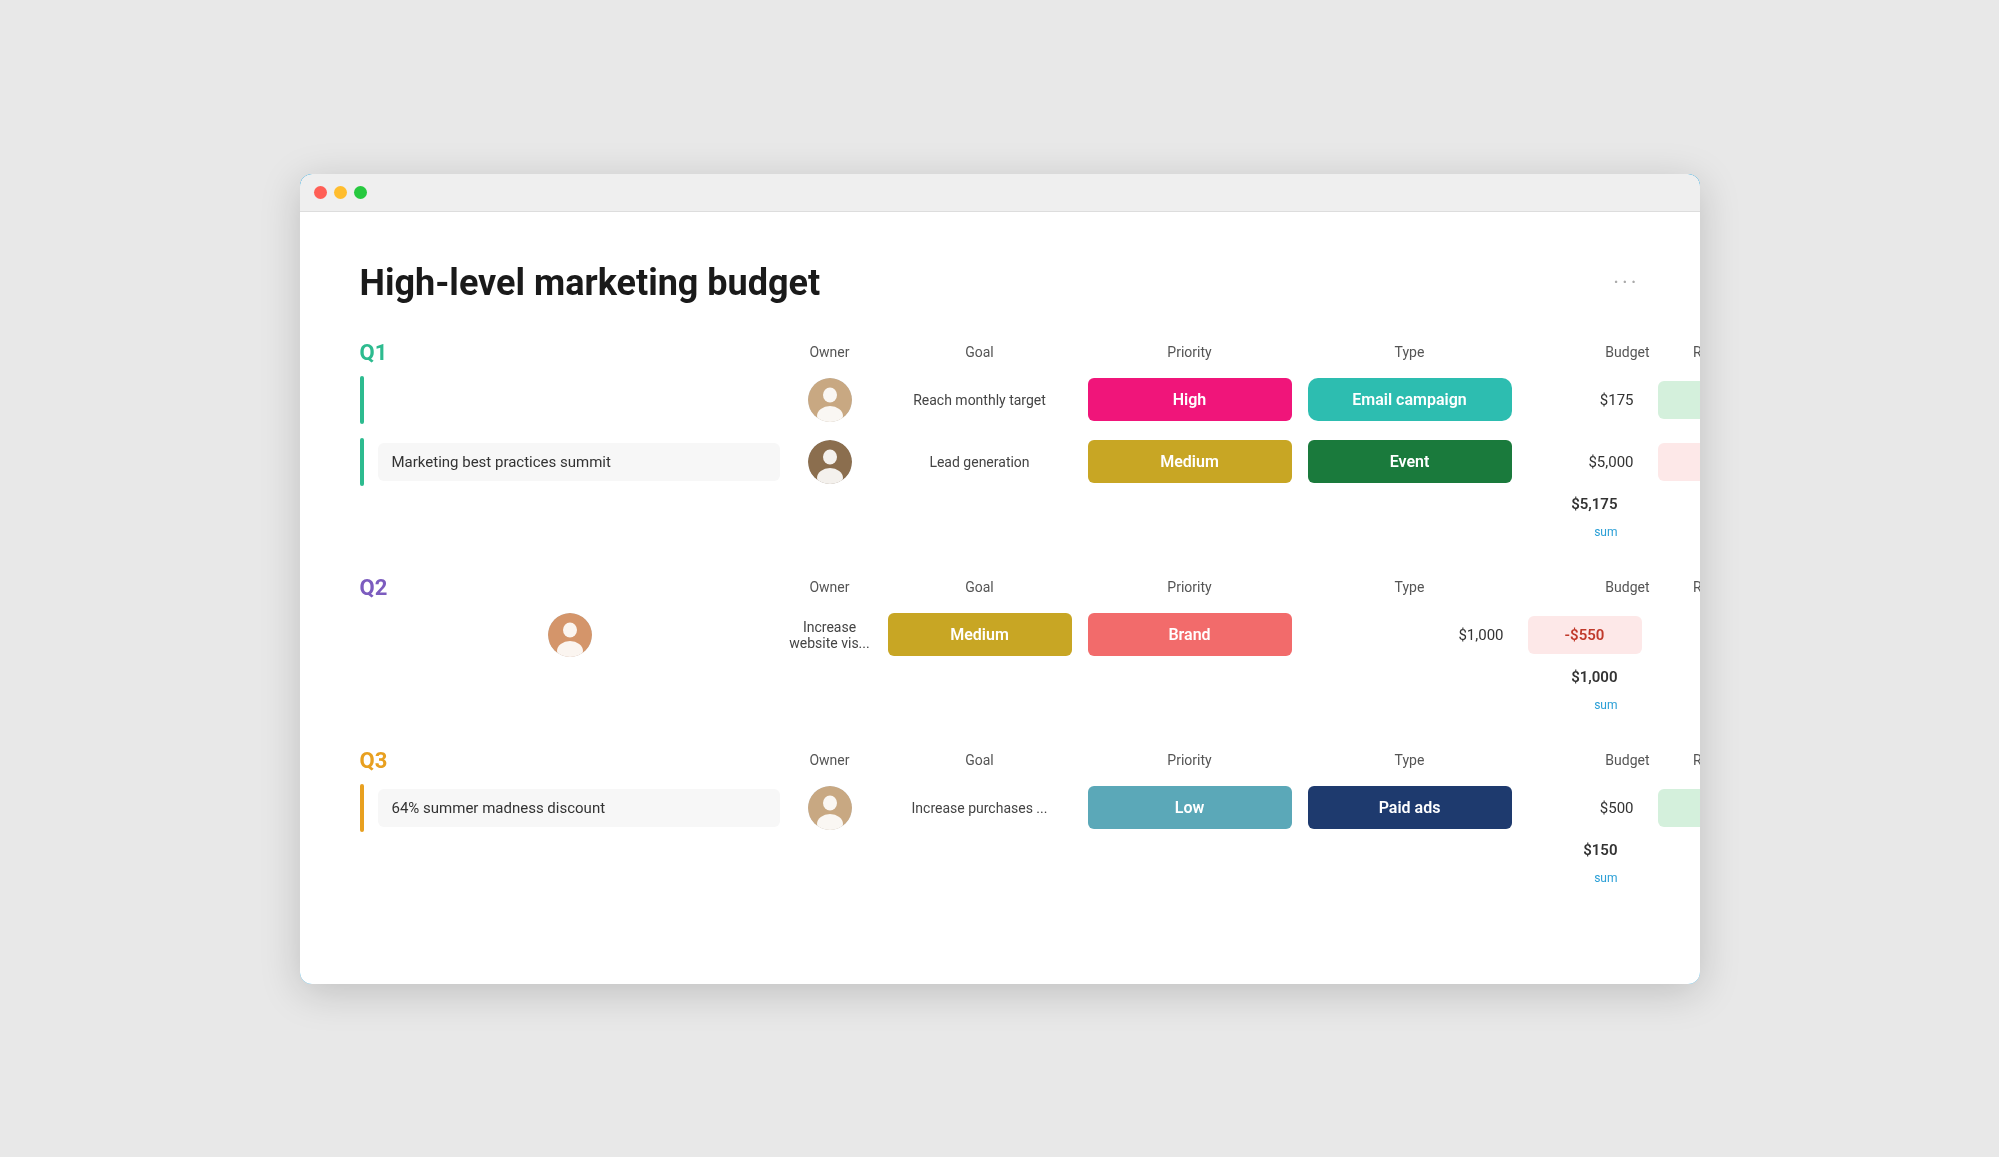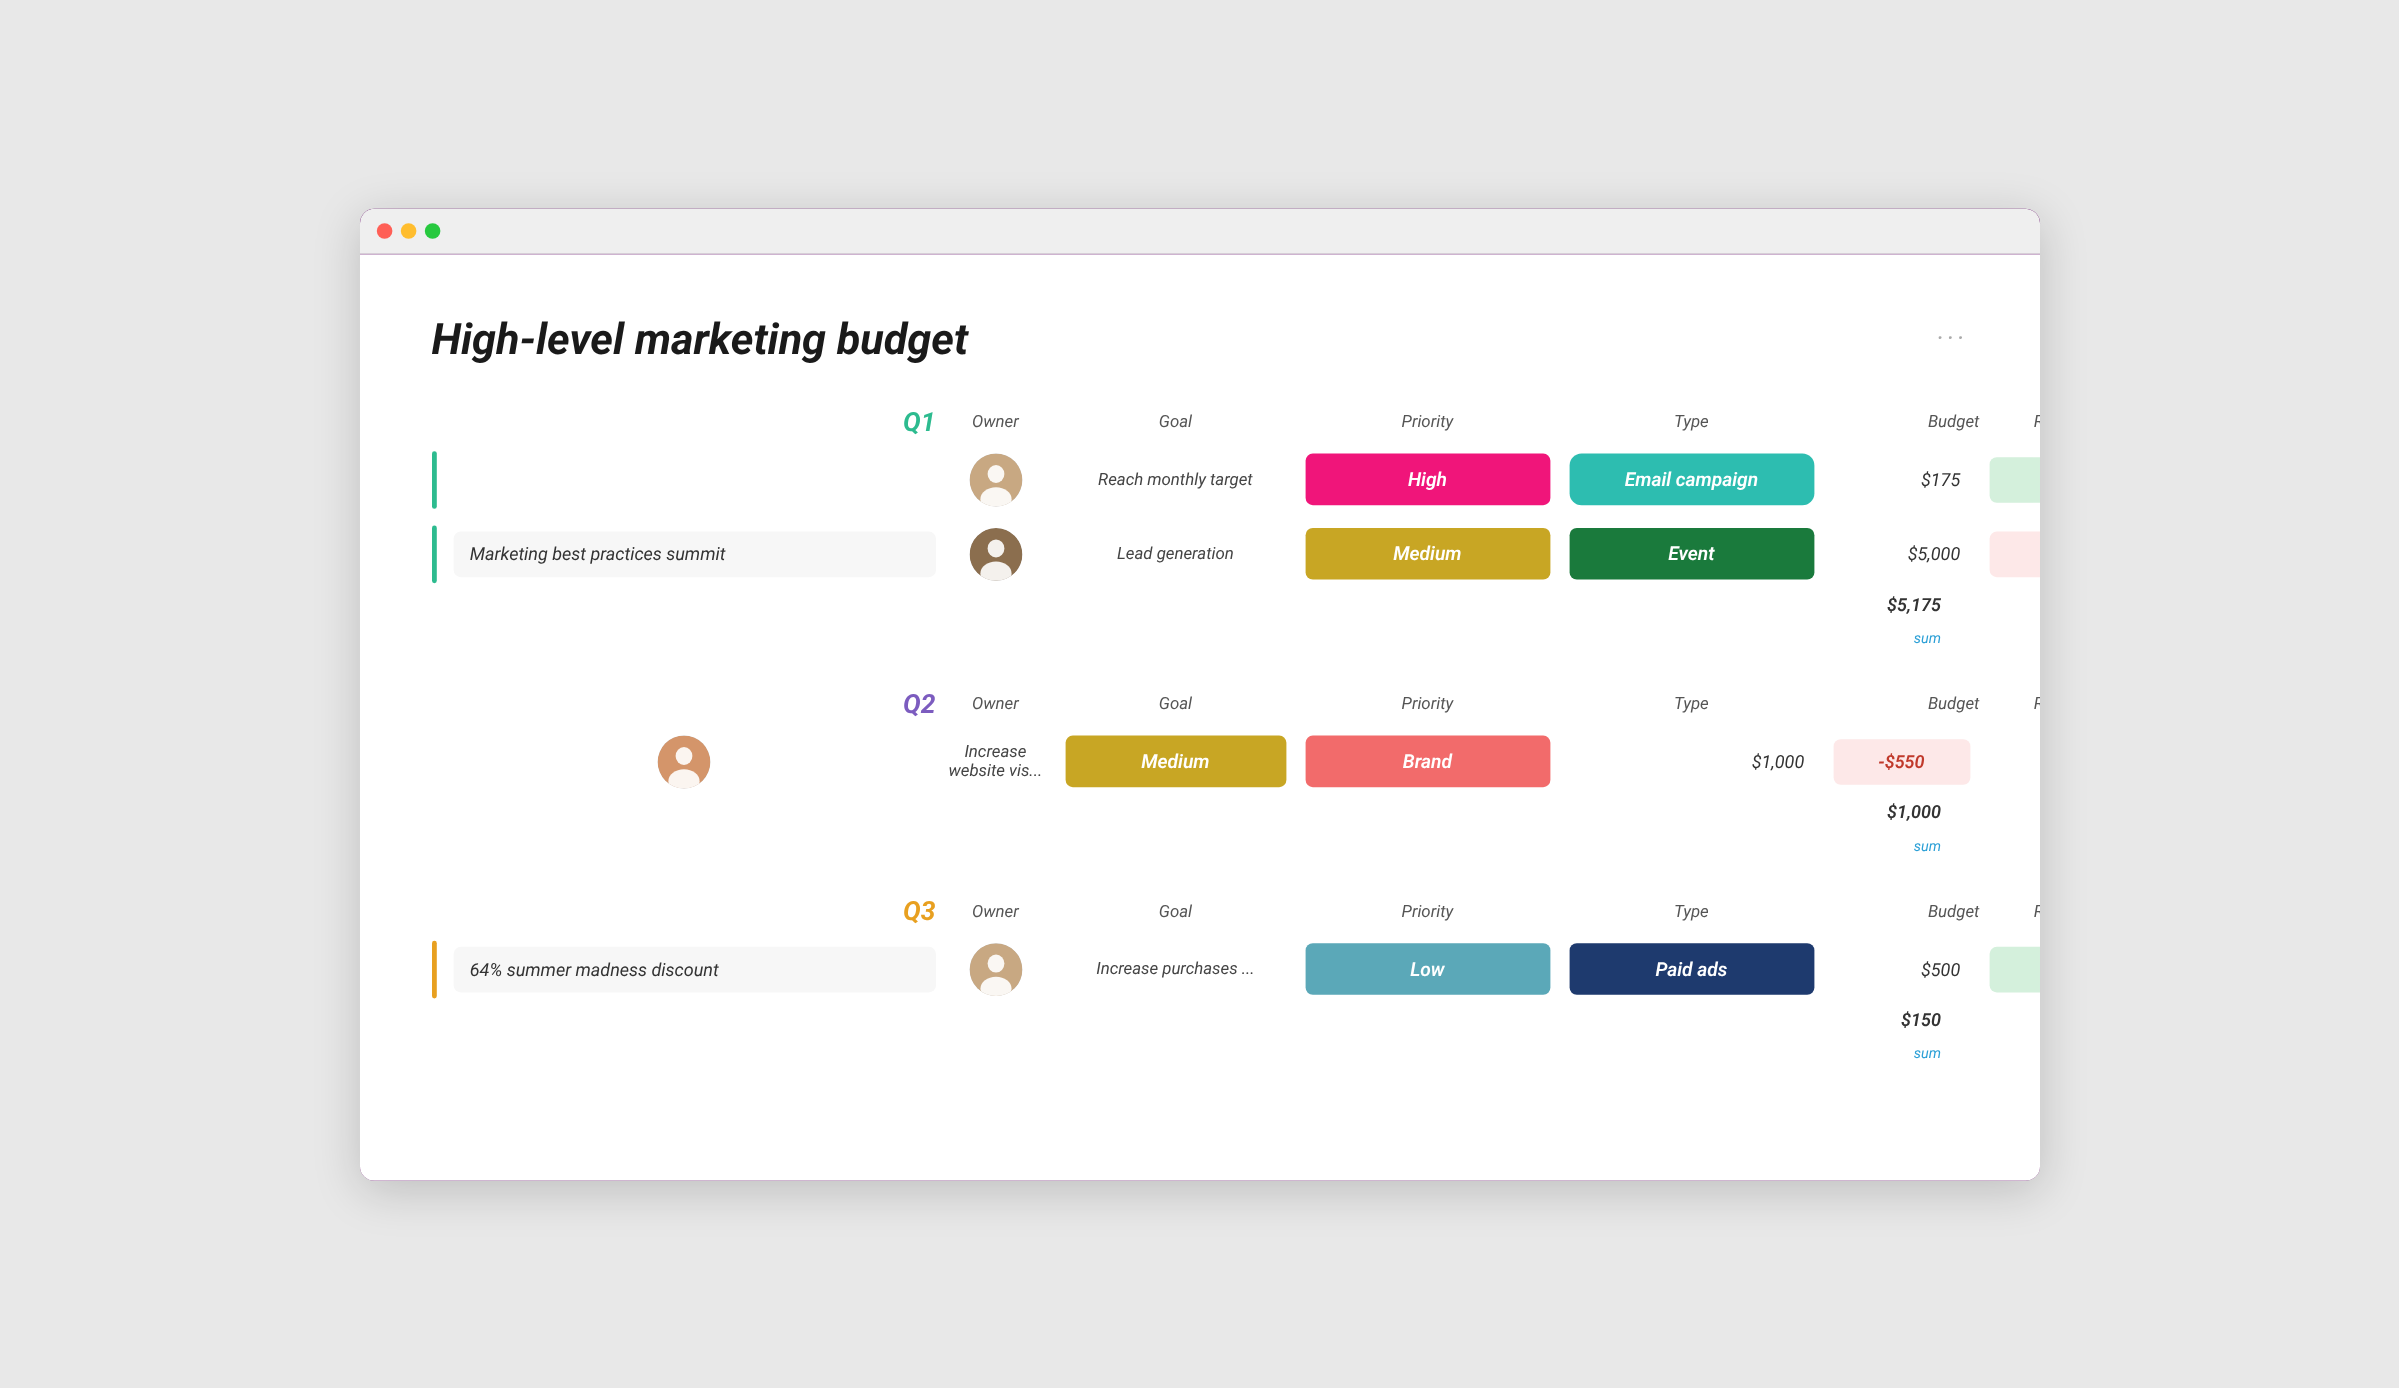--- a/index.html
+++ b/index.html
@@ -5,28 +5,27 @@
     * { box-sizing: border-box; margin: 0; padding: 0; }
     body {
       font-family: -apple-system, BlinkMacSystemFont, 'Segoe UI', Roboto, sans-serif;
       background: #e8e8e8;
       display: flex;
       justify-content: center;
       align-items: center;
       min-height: 100vh;
     }
     .window {
-      background: #701a75;
+      background: #0ea5e9;
       border-radius: 12px;
       width: 1400px;
       min-height: 810px;
       box-shadow: 0 8px 40px rgba(0,0,0,0.18);
       overflow: hidden;
       position: relative;
-      font-style: italic;
     }
     .titlebar {
       background: #efefef;
       height: 38px;
       display: flex;
       align-items: center;
       padding: 0 14px;
       border-bottom: 1px solid #ddd;
       border-radius: 12px 12px 0 0;
     }
@@ -71,21 +70,20 @@
     .section { margin-bottom: 36px; }
     .section-header-row {
       display: grid;
       grid-template-columns: 420px 100px 200px 220px 220px 130px 200px 50px;
       align-items: center;
       margin-bottom: 6px;
     }
     .section-title {
       font-size: 22px;
       font-weight: 700;
-      text-align: right;
     }
     .q1-color { color: #2dbb8f; }
     .q2-color { color: #7c5cbf; }
     .q3-color { color: #e8a020; }
     .col-header {
       font-size: 14px;
       color: #555;
       text-align: center;
     }
     .col-header-budget { text-align: right; }

